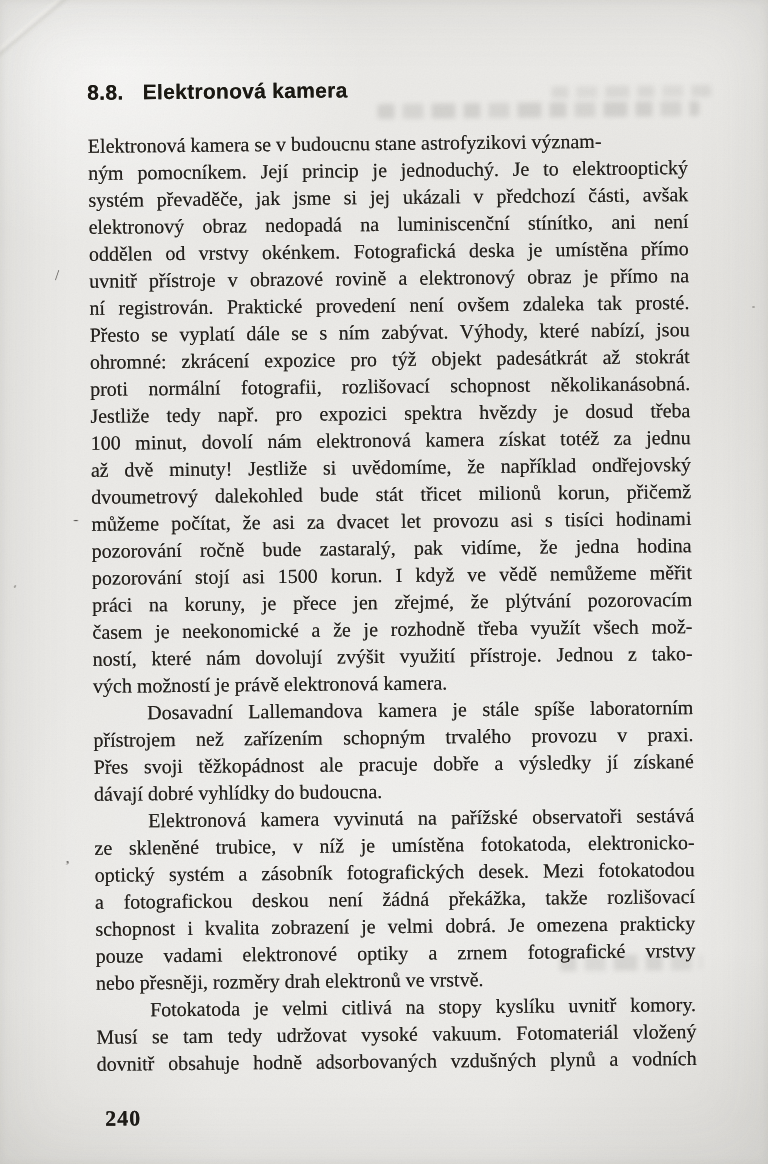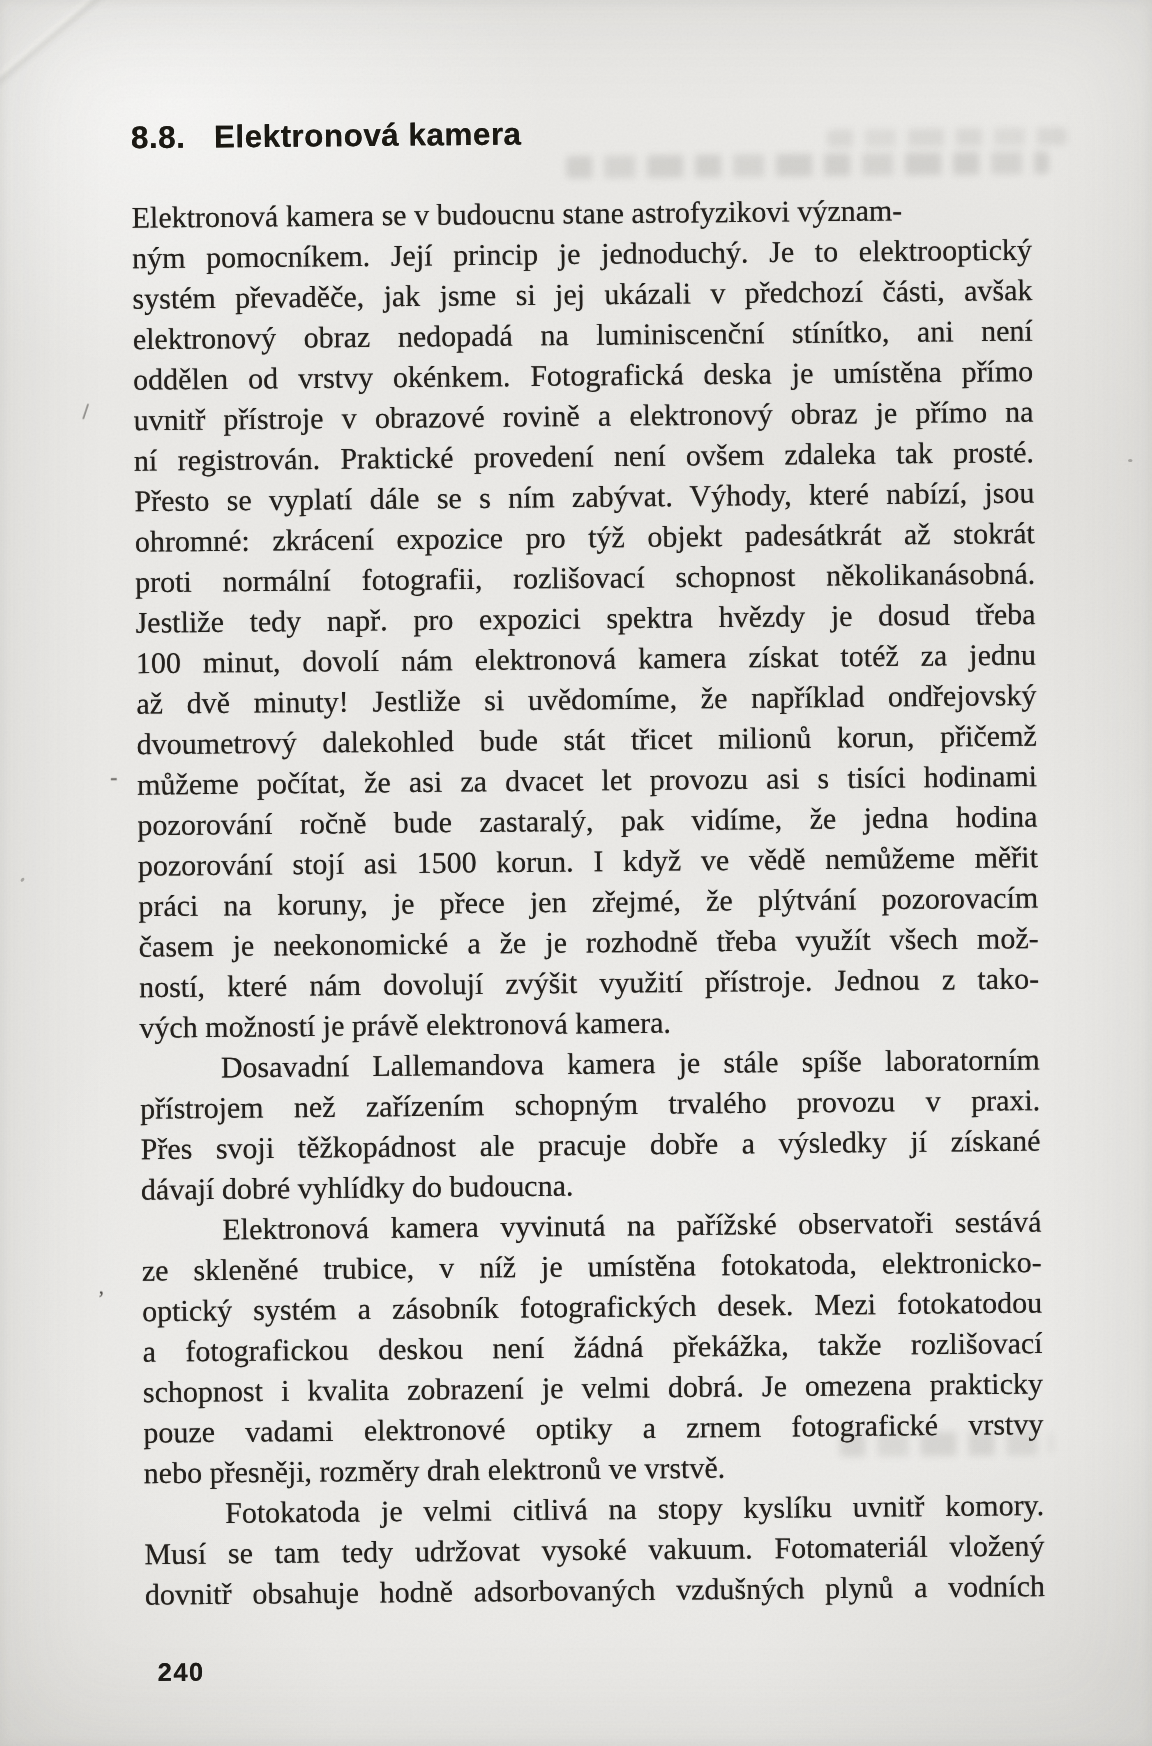--- a/index.html
+++ b/index.html
@@ -44,21 +44,21 @@
   .line.indent { text-indent:54px; }
   .line.para-end { text-align-last:left; }
 
   .margin-mark {
     position:absolute; font-family:"Liberation Serif", serif; font-size:15px;
     color:#35322e; opacity:.85; filter:blur(.2px);
   }
 
   .page-number {
     position:absolute; left:100px; top:1103px;
-    font-family:Liberation Sans, sans-serif; font-weight:700; font-size:17px;
+    font-family:Liberation Serif, serif; font-weight:700; font-size:22px;
     color:#1a1814; letter-spacing:1px; text-shadow:0 0 .4px rgba(26,24,20,.8);
   }
 
   .smudge {
     position:absolute; border-radius:3px; filter:blur(2.4px);
     background:repeating-linear-gradient(90deg,
       rgba(88,86,82,.55) 0 17px, rgba(88,86,82,0) 17px 25px,
       rgba(88,86,82,.45) 25px 46px, rgba(88,86,82,0) 46px 54px,
       rgba(88,86,82,.55) 54px 78px, rgba(88,86,82,0) 78px 86px);
   }

